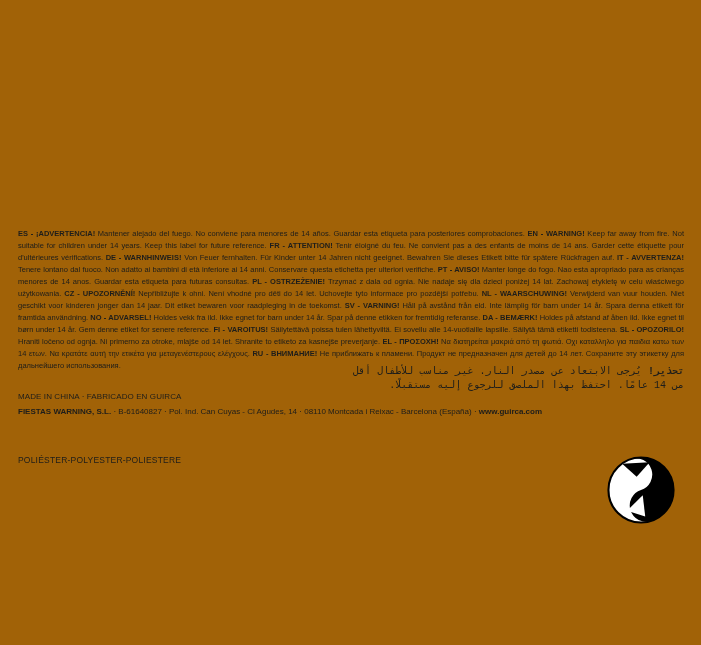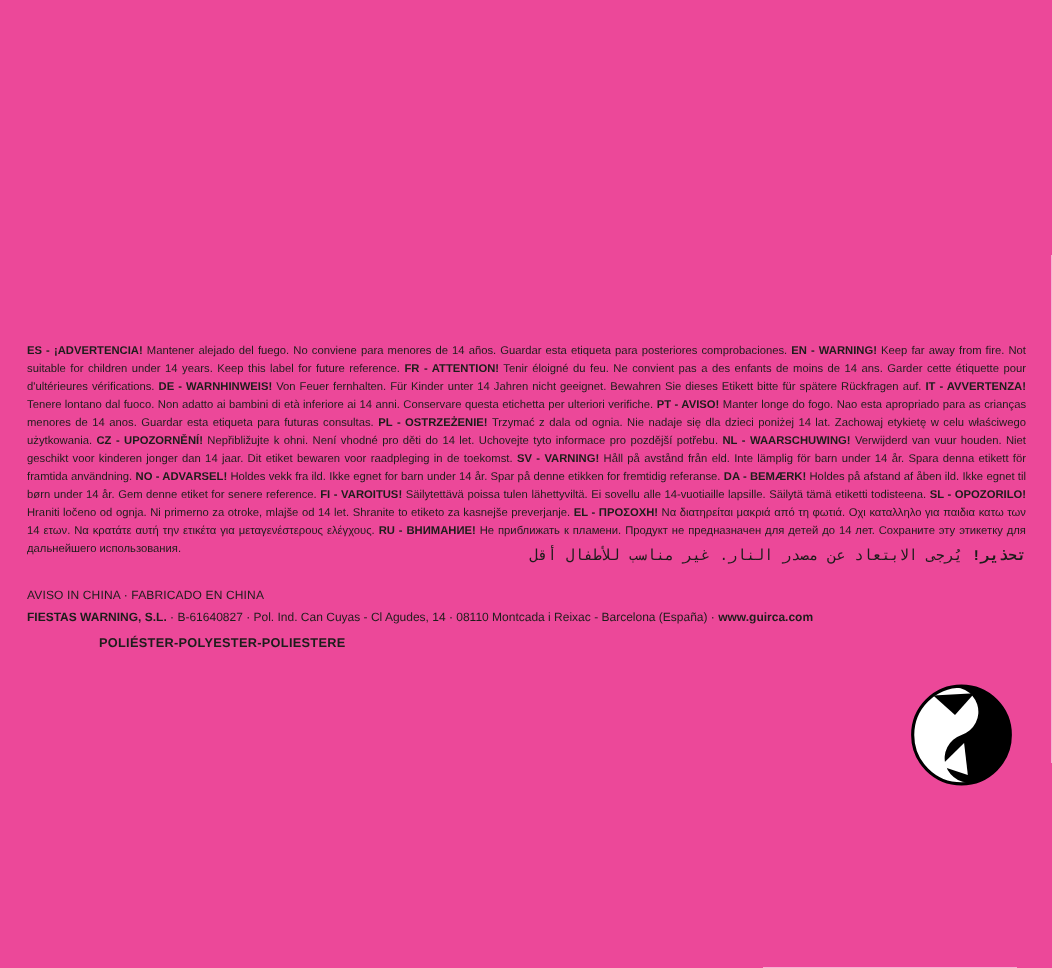--- a/index.html
+++ b/index.html
@@ -1,19 +1,19 @@
 <!DOCTYPE html>
 <html lang="en"><head>
 <meta charset="utf-8">
 <style>
   html,body{margin:0;padding:0;background:#ffffff;}
   .page{
     position:relative;
     width:701px;height:645px;
-    background:#ec4899;
+    background:#a16207;
     font-family:"Liberation Sans", sans-serif;
     color:#1d1d1b;
     overflow:hidden;
   }
   .warnings{
     position:absolute;
     left:18px;top:220px;width:666px;
     font-size:7.5px;line-height:12px;
     text-align:justify;
     color:#1d1d1b;
@@ -36,44 +36,44 @@
     letter-spacing:0.1px;
   }
   .company{
     position:absolute;
     left:18px;top:399px;
     font-size:8px;line-height:10px;
   }
   .company .b{font-weight:bold;}
   .material{
     position:absolute;
-    left:18px;top:414px;
+    left:18px;top:446px;
     font-size:8.5px;line-height:10px;
-    font-weight:bold;
+    font-weight:normal;
     letter-spacing:0.2px;
-    margin-left:48px;
   }
   .green-dot{
     position:absolute;
     left:606px;top:455px;
     width:70px;height:70px;
   }
 </style>
 </head>
 <body>
 
 <div class="page">
 
   <p class="warnings"><b>ES - ¡ADVERTENCIA!</b> Mantener alejado del fuego. No conviene para menores de 14 años. Guardar esta etiqueta para posteriores comprobaciones. <b>EN - WARNING!</b> Keep far away from fire. Not suitable for children under 14 years. Keep this label for future reference. <b>FR - ATTENTION!</b> Tenir éloigné du feu. Ne convient pas a des enfants de moins de 14 ans. Garder cette étiquette pour d'ultérieures vérifications. <b>DE - WARNHINWEIS!</b> Von Feuer fernhalten. Für Kinder unter 14 Jahren nicht geeignet. Bewahren Sie dieses Etikett bitte für spätere Rückfragen auf. <b>IT - AVVERTENZA!</b> Tenere lontano dal fuoco. Non adatto ai bambini di età inferiore ai 14 anni. Conservare questa etichetta per ulteriori verifiche. <b>PT - AVISO!</b> Manter longe do fogo. Nao esta apropriado para as crianças menores de 14 anos. Guardar esta etiqueta para futuras consultas. <b>PL - OSTRZEŻENIE!</b> Trzymać z dala od ognia. Nie nadaje się dla dzieci poniżej 14 lat. Zachowaj etykietę w celu właściwego użytkowania. <b>CZ - UPOZORNĚNÍ!</b> Nepřibližujte k ohni. Není vhodné pro děti do 14 let. Uchovejte tyto informace pro pozdější potřebu. <b>NL - WAARSCHUWING!</b> Verwijderd van vuur houden. Niet geschikt voor kinderen jonger dan 14 jaar. Dit etiket bewaren voor raadpleging in de toekomst. <b>SV - VARNING!</b> Håll på avstånd från eld. Inte lämplig för barn under 14 år. Spara denna etikett för framtida användning. <b>NO - ADVARSEL!</b> Holdes vekk fra ild. Ikke egnet for barn under 14 år. Spar på denne etikken for fremtidig referanse. <b>DA - BEMÆRK!</b> Holdes på afstand af åben ild. Ikke egnet til børn under 14 år. Gem denne etiket for senere reference. <b>FI - VAROITUS!</b> Säilytettävä poissa tulen lähettyviltä. Ei sovellu alle 14-vuotiaille lapsille. Säilytä tämä etiketti todisteena. <b>SL - OPOZORILO!</b> Hraniti ločeno od ognja. Ni primerno za otroke, mlajše od 14 let. Shranite to etiketo za kasnejše preverjanje. <b>EL - ΠΡΟΣΟΧΗ!</b> Να διατηρείται μακριά από τη φωτιά. Οχι καταλληλο για παιδια κατω των 14 ετων. Να κρατάτε αυτή την ετικέτα για μεταγενέστερους ελέγχους. <b>RU - ВНИМАНИЕ!</b> Не приближать к пламени. Продукт не предназначен для детей до 14 лет. Сохраните эту этикетку для дальнейшего использования. </p>
 
   <p class="arabic">
     <b>تحذير!</b><span> يُرجى الابتعاد عن مصدر النار. غير مناسب للأطفال أقل</span><br>
+    <span>من 14 عامًا. احتفظ بهذا الملصق للرجوع إليه مستقبلًا.</span>
   </p>
 
-  <p class="made-in">AVISO IN CHINA · FABRICADO EN CHINA</p>
+  <p class="made-in">MADE IN CHINA · FABRICADO EN GUIRCA</p>
 
   <p class="company">
     <span class="b">FIESTAS WARNING, S.L.</span><span> · B-61640827 · Pol. Ind. Can Cuyas - Cl Agudes, 14 · 08110 Montcada i Reixac - Barcelona (España) · </span><span class="b">www.guirca.com</span>
   </p>
 
   <p class="material">POLIÉSTER-POLYESTER-POLIESTERE</p>
 
   <div class="green-dot">
     <svg viewBox="0 0 100 100" width="70" height="70" aria-hidden="true">
       <circle cx="50" cy="50" r="46.5" fill="#ffffff" stroke="#000000" stroke-width="3"></circle>

